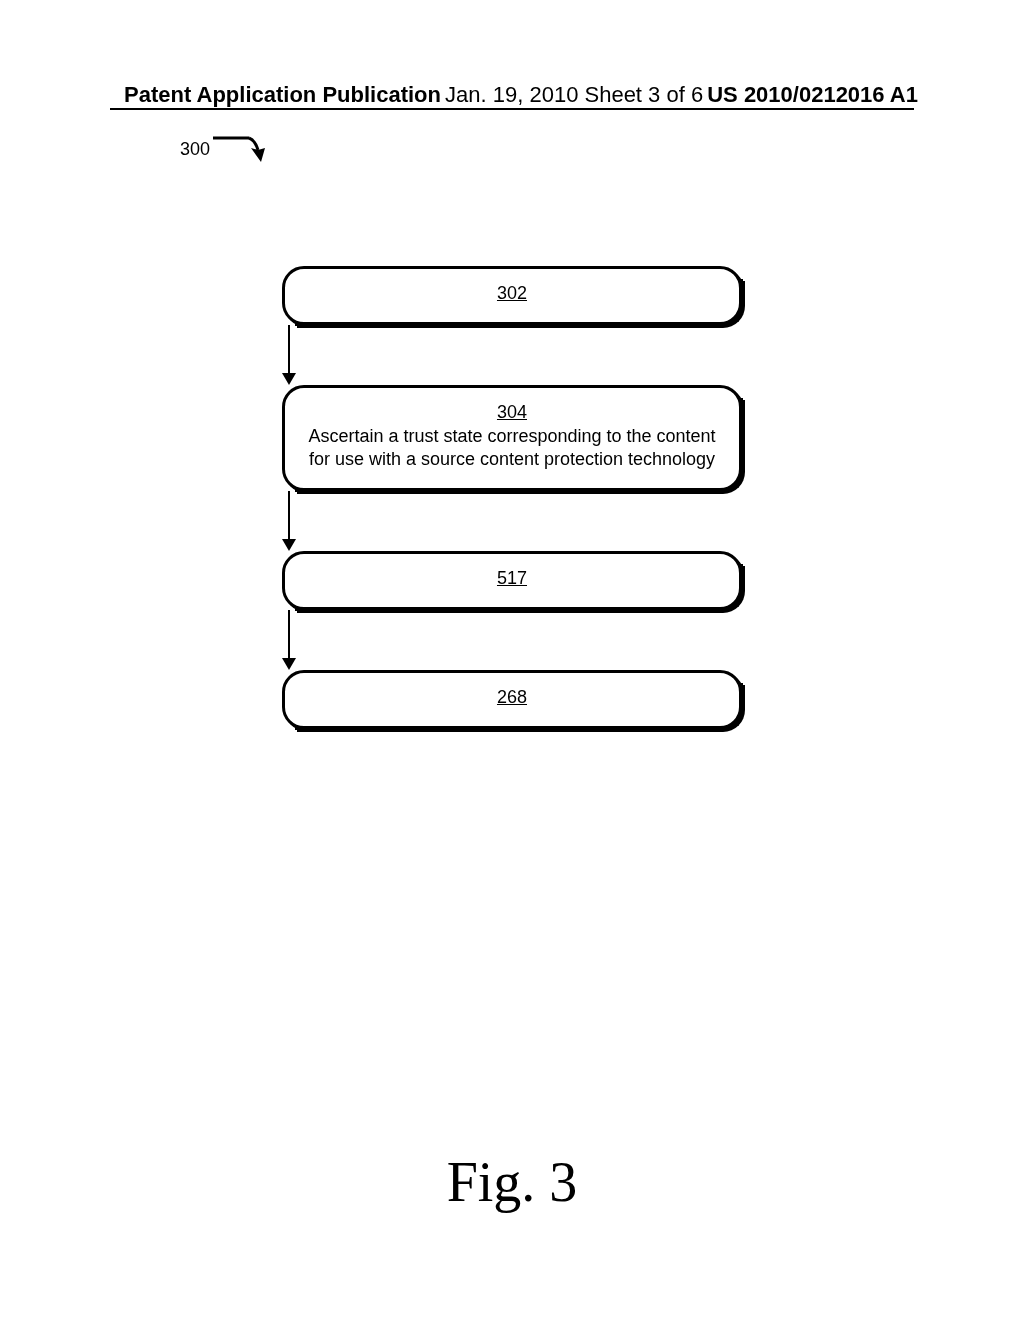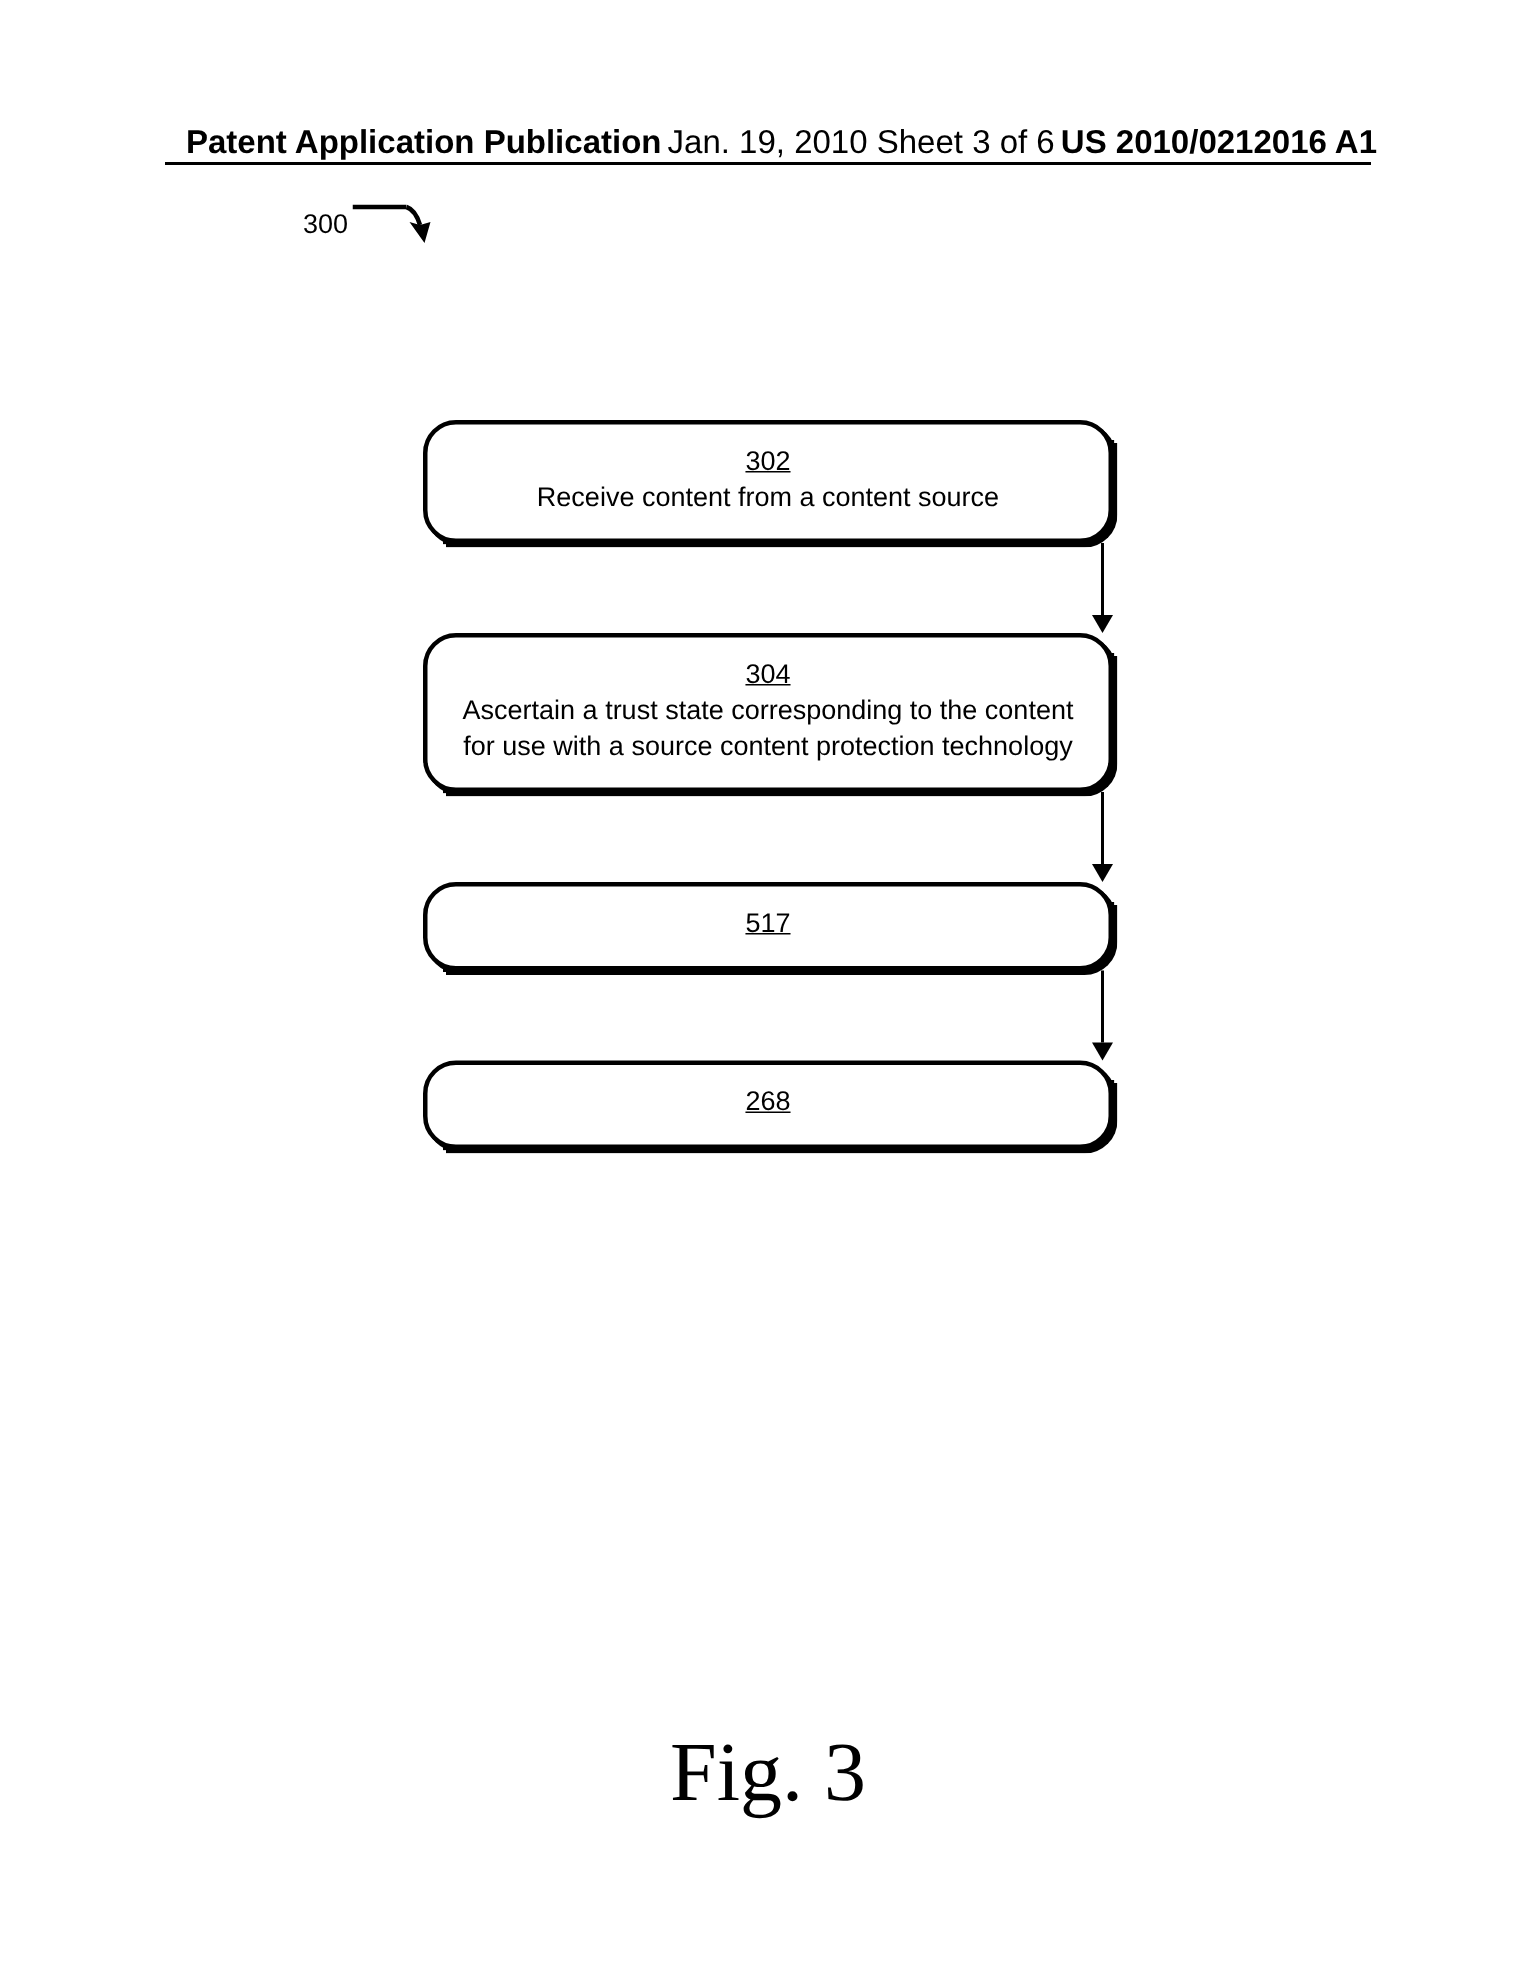--- a/index.html
+++ b/index.html
@@ -37,36 +37,36 @@
     .header-divider {
       position: absolute;
       top: 108px;
       left: 110px;
       right: 110px;
       border-top: 2px solid #000;
     }
     .ref-label-group {
       position: absolute;
       top: 130px;
-      left: 202px;
+      left: 180px;
       display: flex;
       align-items: center;
     }
     .ref-number {
       font-size: 18px;
     }
     .flowchart {
       position: absolute;
-      top: 280px;
+      top: 266px;
       left: 50%;
       transform: translateX(-50%);
       width: 460px;
       display: flex;
       flex-direction: column;
-      align-items: flex-end;
+      align-items: flex-start;
     }
     .step-box {
       width: 460px;
       border: 3px solid black;
       border-radius: 22px;
       padding: 14px 20px 16px 20px;
       text-align: center;
       position: relative;
       background: white;
     }
@@ -140,21 +140,20 @@
     <path d="M 36 8 Q 42 10 45 20" stroke="black" stroke-width="3" fill="none"></path>
     <polygon points="45,20 38,18 48,32 52,18" fill="black"></polygon>
   </svg>
 </div>
 
 <div class="flowchart">
 
   <div class="shadow-wrap">
     <div class="step-box">
       <div class="step-number">302</div>
-      <div class="step-text">Receive content from a content source</div>
     </div>
   </div>
 
   <div class="connector">
     <div class="connector-line"></div>
     <div class="connector-head"></div>
   </div>
 
   <div class="shadow-wrap">
     <div class="step-box">

